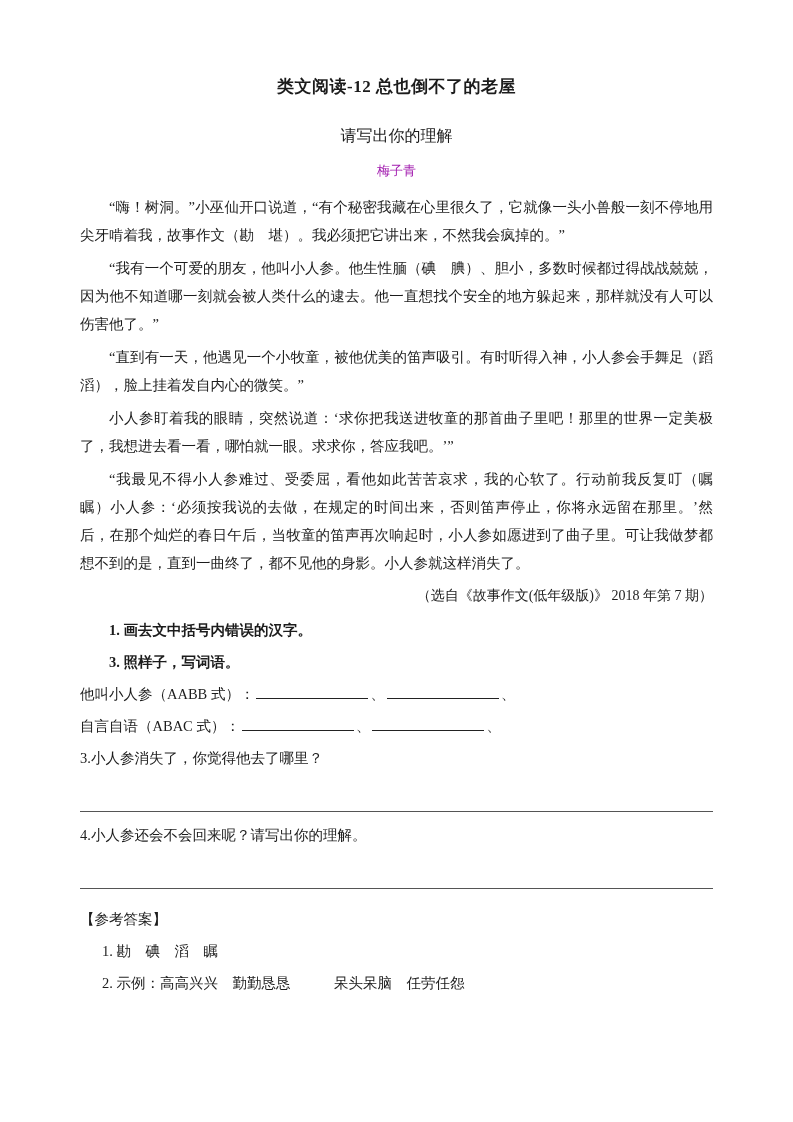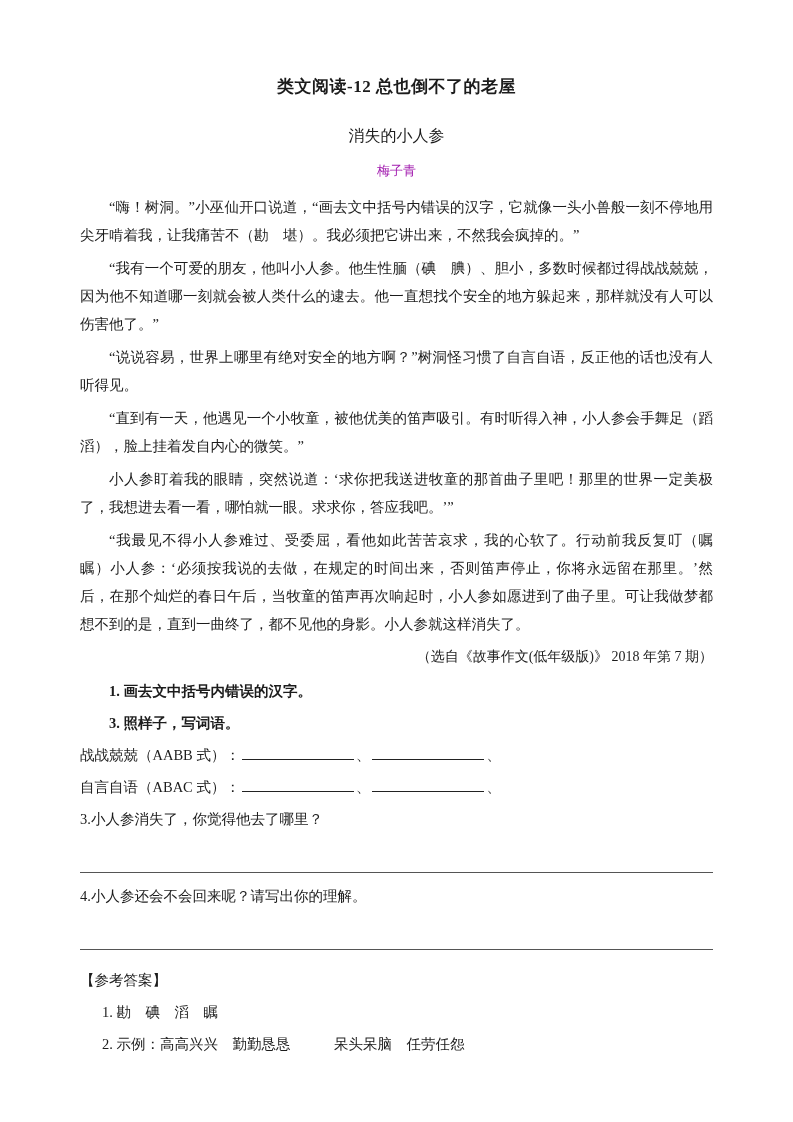--- a/index.html
+++ b/index.html
@@ -44,38 +44,37 @@
   .q4 { margin-top: 7px; }
   .answers { margin-top: 14px; }
   .ans-item { padding-left: 22px; }
 </style>
 </head>
 <body>
 
 <div class="page">
 
   <div class="doc-title">类文阅读-12 总也倒不了的老屋</div>
-  <div class="story-title">消失的小人参</div>
+  <div class="story-title">请写出你的理解</div>
   <div class="author">梅子青</div>
 
   <div class="body-text">
-    <p class="para">“嗨！树洞。”小巫仙开口说道，“画去文中括号内错误的汉字，它就像一头小兽般一刻不停地用尖牙啃着我，让我痛苦不（勘　堪）。我必须把它讲出来，不然我会疯掉的。”</p>
+    <p class="para">“嗨！树洞。”小巫仙开口说道，“有个秘密我藏在心里很久了，它就像一头小兽般一刻不停地用尖牙啃着我，故事作文（勘　堪）。我必须把它讲出来，不然我会疯掉的。”</p>
     <p class="para">“我有一个可爱的朋友，他叫小人参。他生性腼（碘　腆）、胆小，多数时候都过得战战兢兢，因为他不知道哪一刻就会被人类什么的逮去。他一直想找个安全的地方躲起来，那样就没有人可以伤害他了。”</p>
-    <p class="para">“说说容易，世界上哪里有绝对安全的地方啊？”树洞怪习惯了自言自语，反正他的话也没有人听得见。</p>
     <p class="para">“直到有一天，他遇见一个小牧童，被他优美的笛声吸引。有时听得入神，小人参会手舞足（蹈　滔），脸上挂着发自内心的微笑。”</p>
     <p class="para">小人参盯着我的眼睛，突然说道：‘求你把我送进牧童的那首曲子里吧！那里的世界一定美极了，我想进去看一看，哪怕就一眼。求求你，答应我吧。’”</p>
     <p class="para">“我最见不得小人参难过、受委屈，看他如此苦苦哀求，我的心软了。行动前我反复叮（嘱　瞩）小人参：‘必须按我说的去做，在规定的时间出来，否则笛声停止，你将永远留在那里。’然后，在那个灿烂的春日午后，当牧童的笛声再次响起时，小人参如愿进到了曲子里。可让我做梦都想不到的是，直到一曲终了，都不见他的身影。小人参就这样消失了。</p>
     <p class="source">（选自《故事作文(低年级版)》 2018 年第 7 期）</p>
   </div>
 
   <div class="questions">
     <p class="q-line q-indent">1. 画去文中括号内错误的汉字。</p>
     <p class="q-line q-indent">3. 照样子，写词语。</p>
 
-    <p class="q-line"><span>战战兢兢（AABB 式）：</span><span class="blank"></span><span>、</span><span class="blank"></span><span>、</span></p>
+    <p class="q-line"><span>他叫小人参（AABB 式）：</span><span class="blank"></span><span>、</span><span class="blank"></span><span>、</span></p>
 
     <p class="q-line"><span>自言自语（ABAC 式）：</span><span class="blank"></span><span>、</span><span class="blank"></span><span>、</span></p>
 
     <p class="q-line">3.小人参消失了，你觉得他去了哪里？</p>
     <div class="answer-space"></div>
 
     <p class="q-line q4">4.小人参还会不会回来呢？请写出你的理解。</p>
     <div class="answer-space"></div>
   </div>
 

